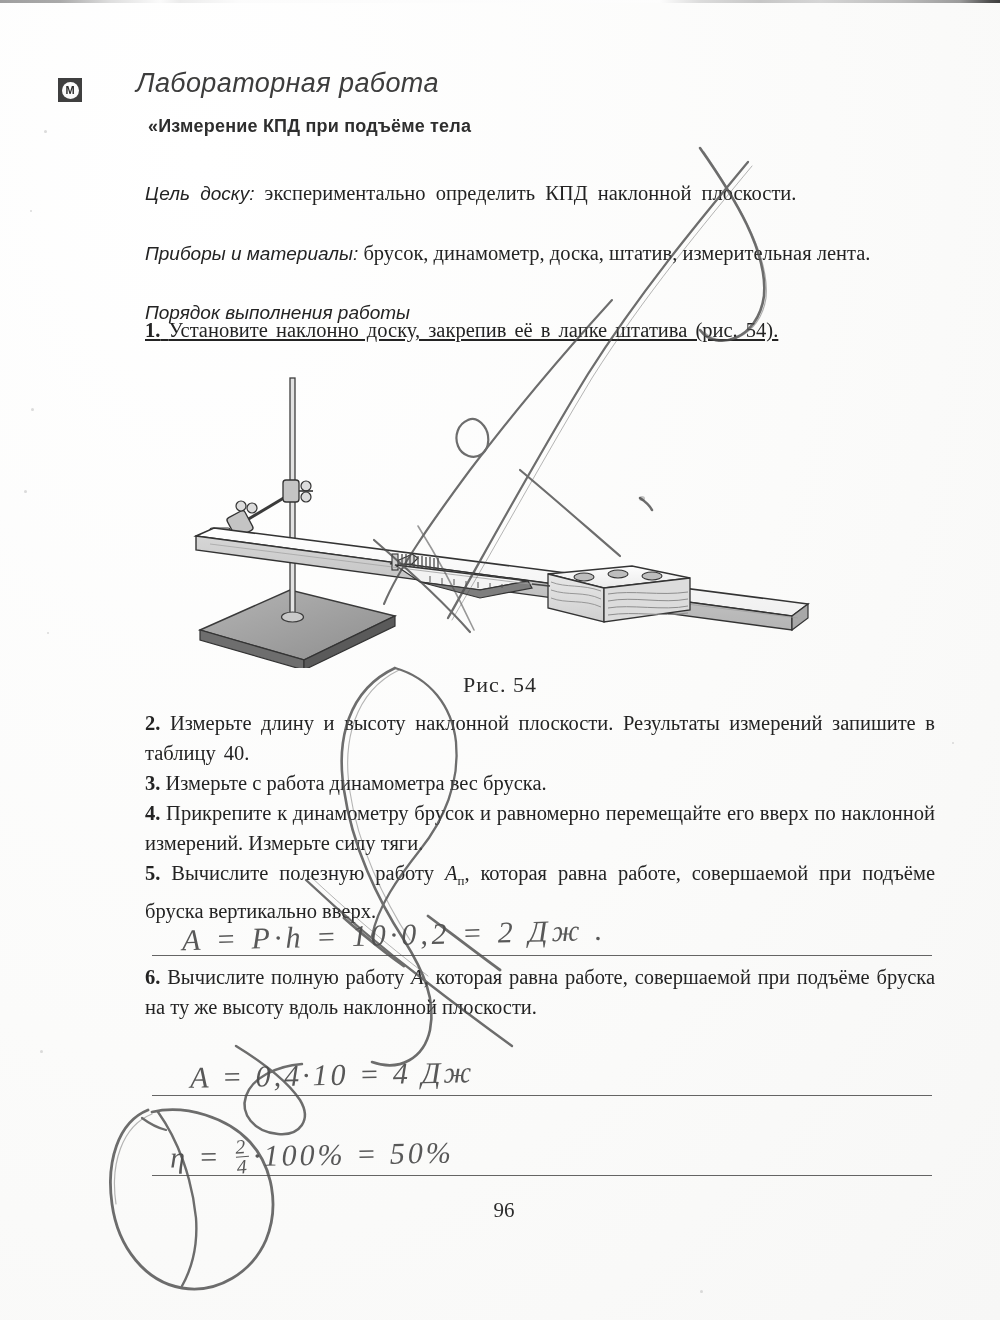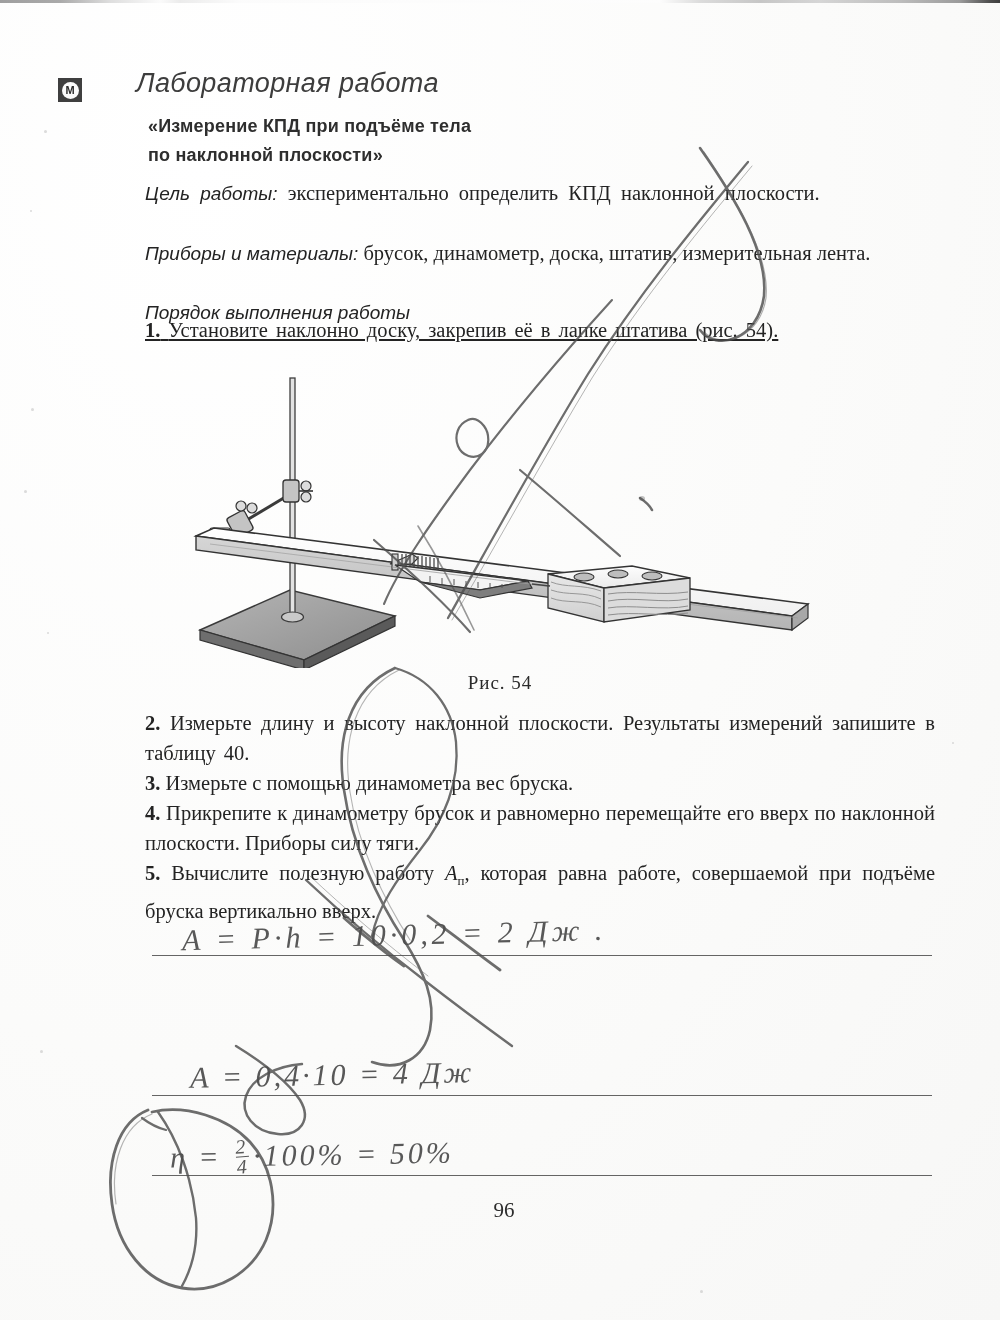--- a/index.html
+++ b/index.html
@@ -75,21 +75,21 @@
   .p-s6{position:absolute;left:145px;top:962px;width:790px;}
   .p-s7{position:absolute;left:145px;top:1112px;width:790px;}
   .just{text-align:justify;text-align-last:left;}
   
   .spread{word-spacing:5px;}
   .spread2{word-spacing:3px;}
   
   #figure{position:absolute;left:180px;top:368px;width:650px;height:300px;}
   .fig-caption{
     position:absolute;left:0;top:672px;width:1000px;text-align:center;
-    font-family:"Liberation Serif",serif;font-size:19px;color:#2b2b2b;
+    font-family:"Liberation Serif",serif;font-size:22px;color:#2b2b2b;
     letter-spacing:1px;
   }
   
   .rule{
     position:absolute;height:0;border-top:1.4px solid #4a4a4a;opacity:.85;
   }
   .rule.r1{left:152px;top:955px;width:780px;}
   .rule.r2{left:152px;top:1095px;width:780px;}
   .rule.r3{left:152px;top:1175px;width:780px;}
   
@@ -141,25 +141,24 @@
   <div class="speck" style="left:952px;top:742px;width:2px;height:2px;"></div>
   <div class="speck" style="left:639px;top:496px;width:6px;height:5px;background:#888;"></div>
   <div class="speck" style="left:700px;top:1290px;width:3px;height:3px;"></div>
 
   <div class="lab-icon">
     <div class="ring">М</div>
   </div>
   <div class="lab-title">Лабораторная работа</div>
   <div class="work-title">
     <span>«Измерение КПД при подъёме тела</span><br>
-    <span>по наклонной плоскости»</span>
   </div>
 
   <div class="para p-goal just spread">
-    <span class="it">Цель работы:</span>
+    <span class="it">Цель доску:</span>
     <span>экспериментально определить КПД наклонной плоскости.</span>
   </div>
 
   <div class="para p-order">
     <span class="it">Порядок выполнения работы</span>
   </div>
 
   <div class="para p-equip just">
     <span class="it">Приборы и материалы:</span>
     <span>брусок, динамометр, доска, штатив, измерительная лента.</span>
@@ -278,33 +277,37 @@
   </div>
   <div class="fig-caption">Рис. 54</div>
 
   <div class="para p-s2 just spread2">
     <span class="num">2.</span>
     <span>Измерьте длину и высоту наклонной плоскости. Результаты измерений запишите в таблицу 40.</span>
   </div>
 
   <div class="para p-s3">
     <span class="num">3.</span>
-    <span>Измерьте с помощью динамометра вес бруска.</span>
+    <span>Измерьте с работа динамометра вес бруска.</span>
   </div>
 
   <div class="para p-s4 just">
     <span class="num">4.</span>
-    <span>Прикрепите к динамометру брусок и равномерно перемещайте его вверх по наклонной плоскости. Приборы силу тяги.</span>
+    <span>Прикрепите к динамометру брусок и равномерно перемещайте его вверх по наклонной измерений. Измерьте силу тяги.</span>
   </div>
 
   <div class="para p-s5 just">
     <span class="num">5.</span>
     <span>Вычислите полезную работу </span><span class="ital">A</span><span class="sub">п</span><span>, которая равна работе, совершаемой при подъёме бруска вертикально вверх.</span>
   </div>
 
+  <div class="para p-s6 just">
+    <span class="num">6.</span>
+    <span>Вычислите полную работу </span><span class="ital">A</span><span>, которая равна работе, совершаемой при подъёме бруска на ту же высоту вдоль наклонной плоскости.</span>
+  </div>
 
 
   <div class="rule r1"></div>
   <div class="rule r2"></div>
   <div class="rule r3"></div>
 
   <div class="hand hw1">А = Р·h = 10·0,2 = 2 Дж .</div>
   <div class="hand hw2">А = 0,4·10 = 4 Дж</div>
   <div class="hand hw3">
     <span>η = </span><span class="frac"><span class="n">2</span><span class="bar"></span><span class="d">4</span></span><span>·100% = 50%</span>

